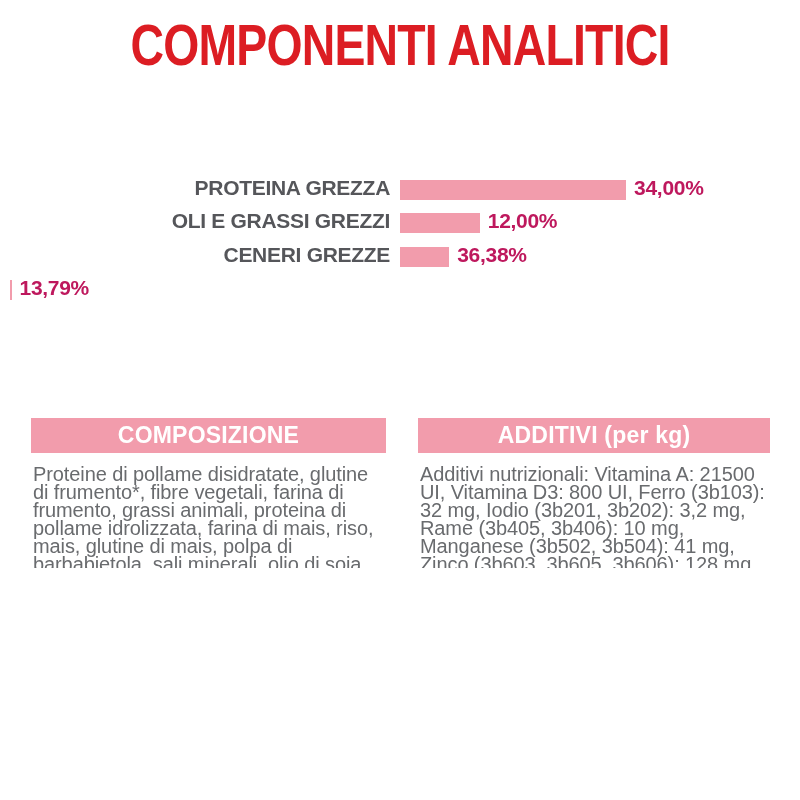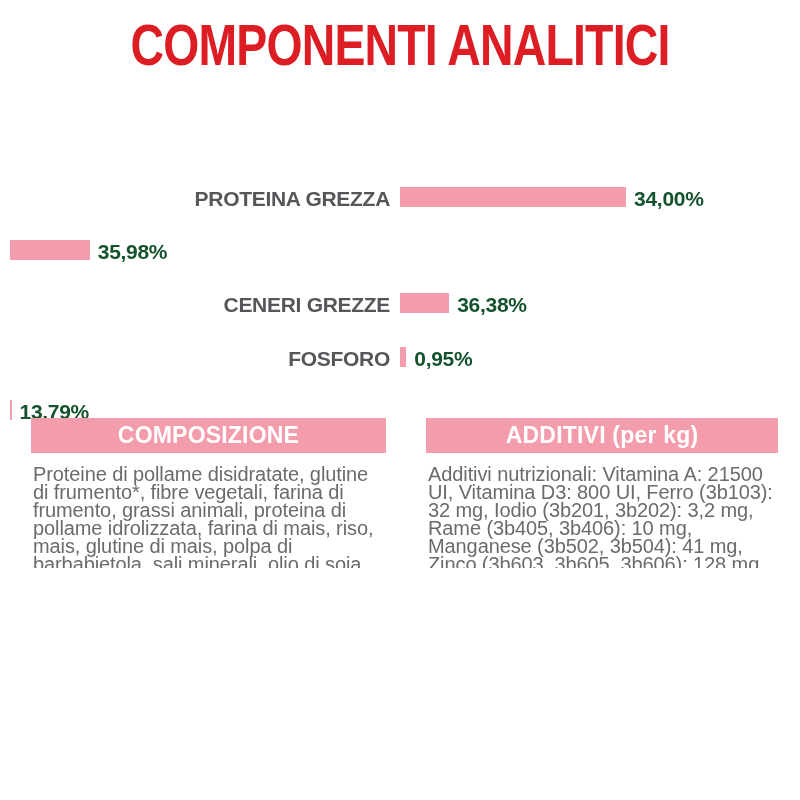--- a/index.html
+++ b/index.html
@@ -32,56 +32,55 @@
 
   
   .chart {
     position: absolute;
     top: 167px;
     left: 0;
     width: 800px;
   }
   .chart-row {
     display: flex;
-    align-items: flex-start;
+    align-items: flex-end;
     height: 33.2px;
-    margin-top: 20px;
   }
   .bar-label {
     width: 390px;
     flex: 0 0 390px;
     text-align: right;
     font-size: 21px;
     font-weight: bold;
     color: #55565a;
     letter-spacing: -0.3px;
     white-space: nowrap;
   }
   .bar {
     height: 20px;
     margin-left: 10px;
     flex: 0 0 auto;
   }
   .bar-value {
     margin-left: 8px;
     font-size: 21px;
     font-weight: bold;
-    color: #14532d;
+    color: #be185d;
     letter-spacing: -0.3px;
     white-space: nowrap;
   }
 
   
   .columns {
     position: absolute;
     top: 418px;
     left: 31px;
     width: 735px;
     display: flex;
-    gap: 40px;
+    gap: 32px;
   }
   .col { width: 355px; flex: 0 0 355px; }
   .col.right { width: 352px; flex: 0 0 352px; }
   .col-header {
     height: 35px;
     line-height: 35px;
     background: #f29cac;
     color: #ffffff;
     text-align: center;
     font-size: 23px;
@@ -123,32 +122,28 @@
 
   <h1 class="title">COMPONENTI ANALITICI</h1>
 
   <div class="chart" id="chart">
       <div class="chart-row">
         <span class="bar-label">PROTEINA GREZZA</span>
         <div class="bar" style="width: 226.1px; background: rgb(242, 156, 172);"></div>
         <span class="bar-value">34,00%</span>
       </div>
       <div class="chart-row">
+        <span class="bar-label">OLI E GRASSI GREZZI</span>
         <div class="bar" style="width: 79.8px; background: rgb(242, 156, 172);"></div>
-        <span class="bar-value">35,98%</span>
+        <span class="bar-value">12,00%</span>
       </div>
       <div class="chart-row">
         <span class="bar-label">CENERI GREZZE</span>
         <div class="bar" style="width: 49.21px; background: rgb(242, 156, 172);"></div>
         <span class="bar-value">36,38%</span>
-      </div>
-      <div class="chart-row">
-        <span class="bar-label">FOSFORO</span>
-        <div class="bar" style="width: 6.3175px; background: rgb(242, 156, 172);"></div>
-        <span class="bar-value">0,95%</span>
       </div>
       <div class="chart-row">
         <div class="bar" style="width: 1.5px; background: rgb(242, 156, 172);"></div>
         <span class="bar-value">13,79%</span>
       </div>
     </div>
 
   <div class="columns">
     <div class="col">
       <div class="col-header">COMPOSIZIONE</div>

